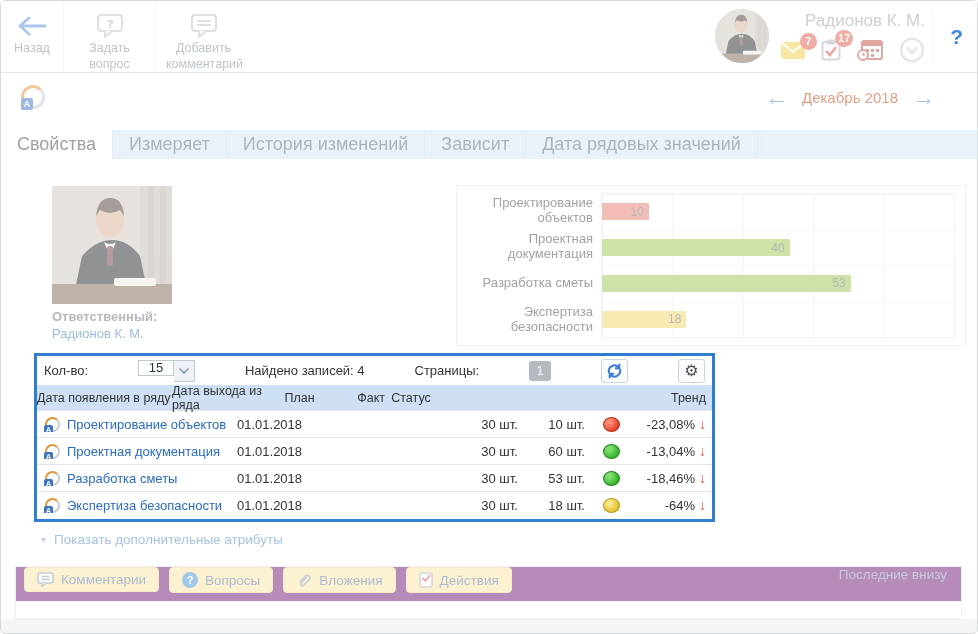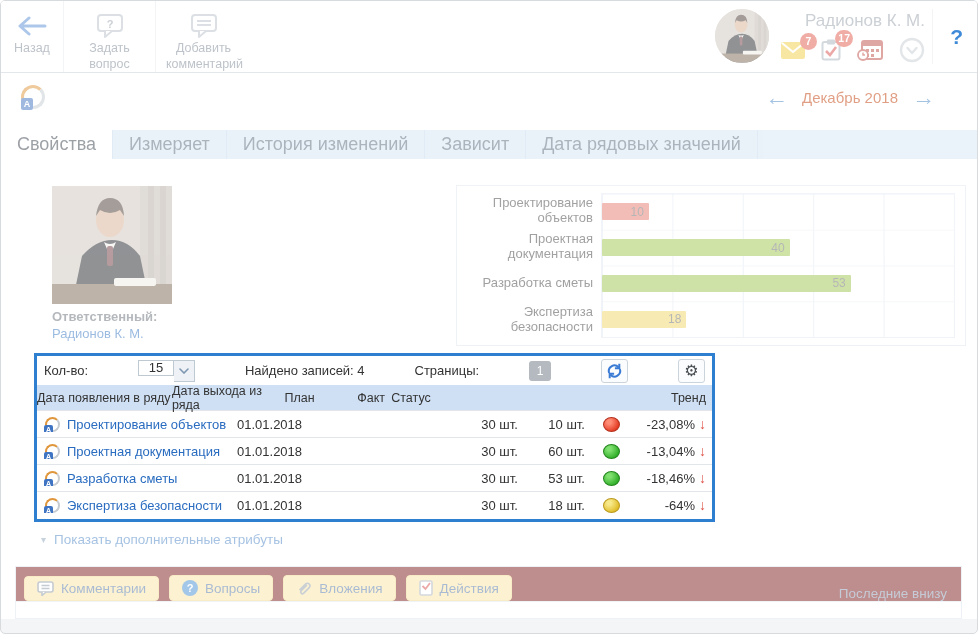--- a/index.html
+++ b/index.html
@@ -100,22 +100,22 @@
   .st-green { background:radial-gradient(circle at 35% 30%, #7fe06f 15%, #2fae27 75%); border:1px solid #22851c; }
   .st-yellow { background:radial-gradient(circle at 35% 30%, #f7e98a 15%, #e0bc28 75%); border:1px solid #bb9a1e; }
   .trend-arrow { color:#e0544a; font-weight:bold; font-size:14px; }
 
   
   .show-more { position:absolute; left:40px; top:531px; font-size:13.5px; color:#4d86c6; cursor:pointer;
                display:flex; align-items:center; gap:8px; }
   .show-more .tri { font-size:10px; color:#8fa6bd; }
   .footer-panel { position:absolute; left:14px; right:15px; top:565px; height:53px;
                   border:1px solid #dfe7ee; background:#fff; }
-  .footer-bar { height:35px; background:#7f1d1d; border-bottom:1px solid #e2eaf1; display:flex;
-                align-items:flex-end; gap:10px; padding:0 8px; }
+  .footer-bar { height:35px; background:#701a75; border-bottom:1px solid #e2eaf1; display:flex;
+                align-items:flex-start; gap:10px; padding:0 8px; }
   .f-btn { display:flex; align-items:center; gap:7px; background:#fbe7a7; border:1px solid #f3da8e;
            border-radius:4px; padding:4px 12px; font-size:13.5px; color:#5577a8; cursor:pointer; }
   .f-right { margin-left:auto; font-size:13.5px; color:#8d9bb2; padding-right:6px; }
 </style>
 </head>
 <body>
 
 <div class="page">
 <div class="app">
 

